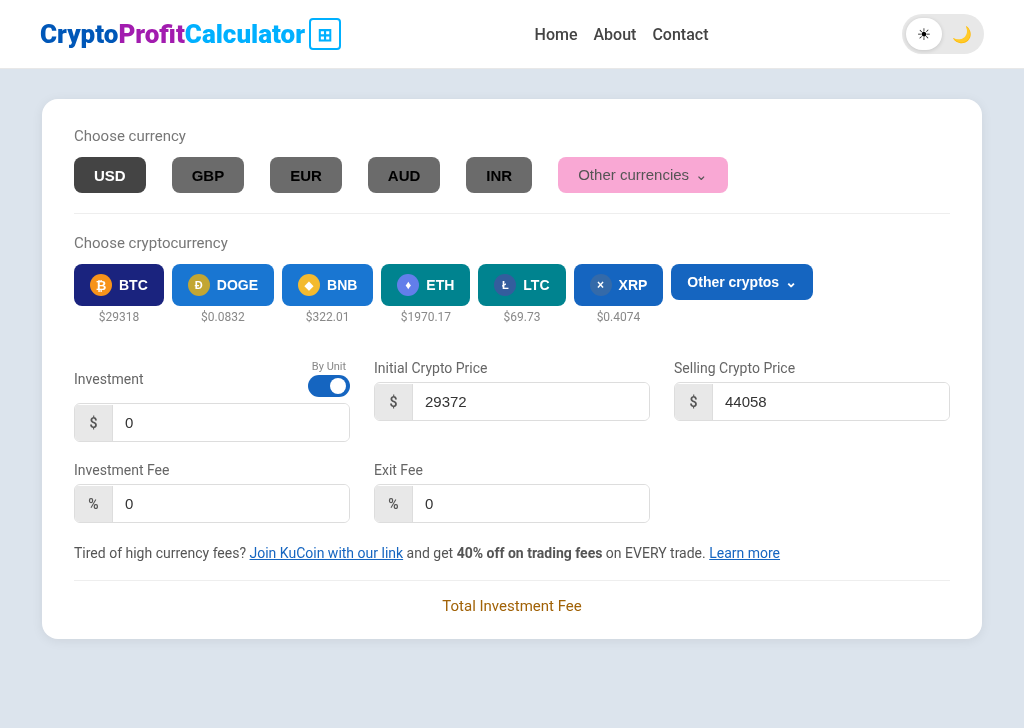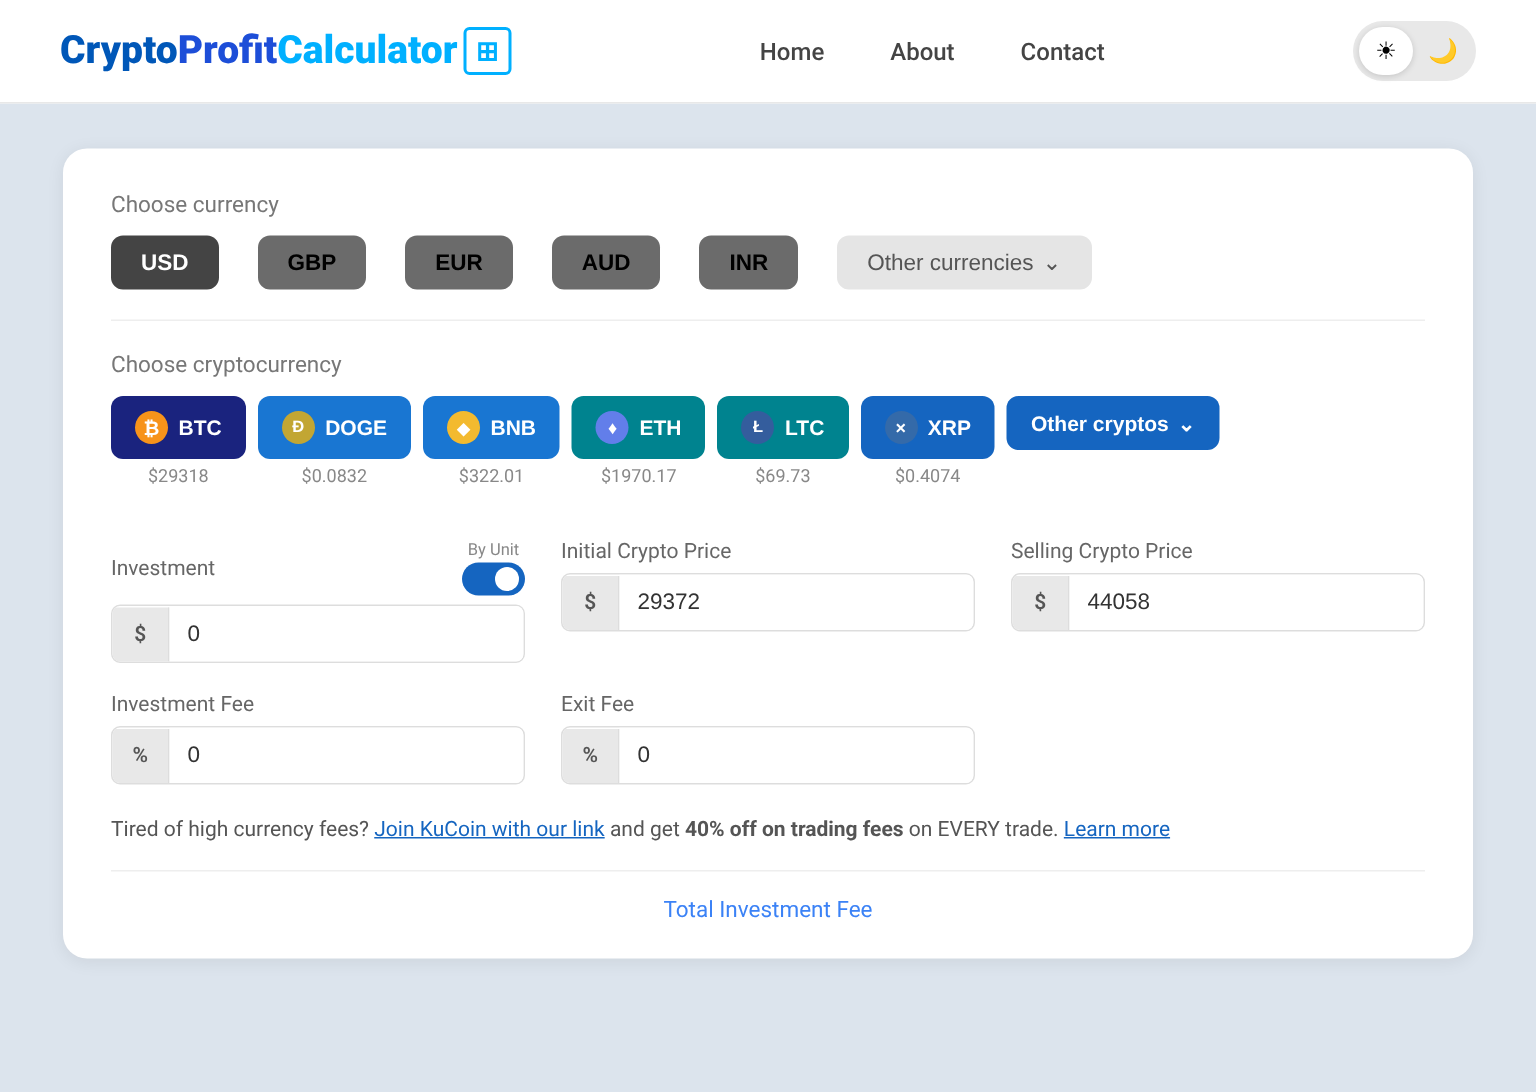--- a/index.html
+++ b/index.html
@@ -22,39 +22,39 @@
     }
     .logo {
       display: flex;
       align-items: center;
       gap: 0;
       font-size: 26px;
       font-weight: 900;
       text-decoration: none;
     }
     .logo-crypto { color: #0057b8; }
-    .logo-profit { color: #1d4ed8; }
+    .logo-profit { color: #a21caf; }
     .logo-calculator { color: #00b0ff; }
     .logo-icon {
       display: inline-flex;
       align-items: center;
       justify-content: center;
       width: 32px;
       height: 32px;
       border: 2px solid #00b0ff;
       border-radius: 4px;
       margin-left: 4px;
       color: #00b0ff;
       font-size: 18px;
     }
 
     nav {
       display: flex;
       align-items: center;
-      gap: 44px;
+      gap: 16px;
     }
     nav a {
       text-decoration: none;
       color: #444;
       font-size: 16px;
       font-weight: 500;
     }
 
     .theme-toggle {
       display: flex;
@@ -121,24 +121,23 @@
       font-weight: 600;
       background: #6b6b6b;
       color: #000000;
       transition: background 0.15s;
     }
     .currency-btn.active {
       background: #444;
       color: #fff;
     }
     .currency-btn.other {
-      background: #e5e5e5;
+      background: #f9a8d4;
       color: #555;
       display: flex;
-      align-items: center;
       gap: 6px;
       font-weight: 500;
     }
 
     .divider {
       border: none;
       border-top: 1px solid #eee;
       margin: 20px 0;
     }
 
@@ -281,21 +280,21 @@
     .promo-text a {
       color: #1565c0;
       text-decoration: underline;
     }
     .promo-text strong { font-weight: 700; }
 
     
     .total-label {
       text-align: center;
       font-size: 15px;
-      color: #3b82f6;
+      color: #a16207;
       margin-top: 16px;
       padding-top: 16px;
       border-top: 1px solid #eee;
     }
 
     
     .inputs-grid-2 {
       display: grid;
       grid-template-columns: 1fr 1fr 1fr;
       gap: 20px 24px;

